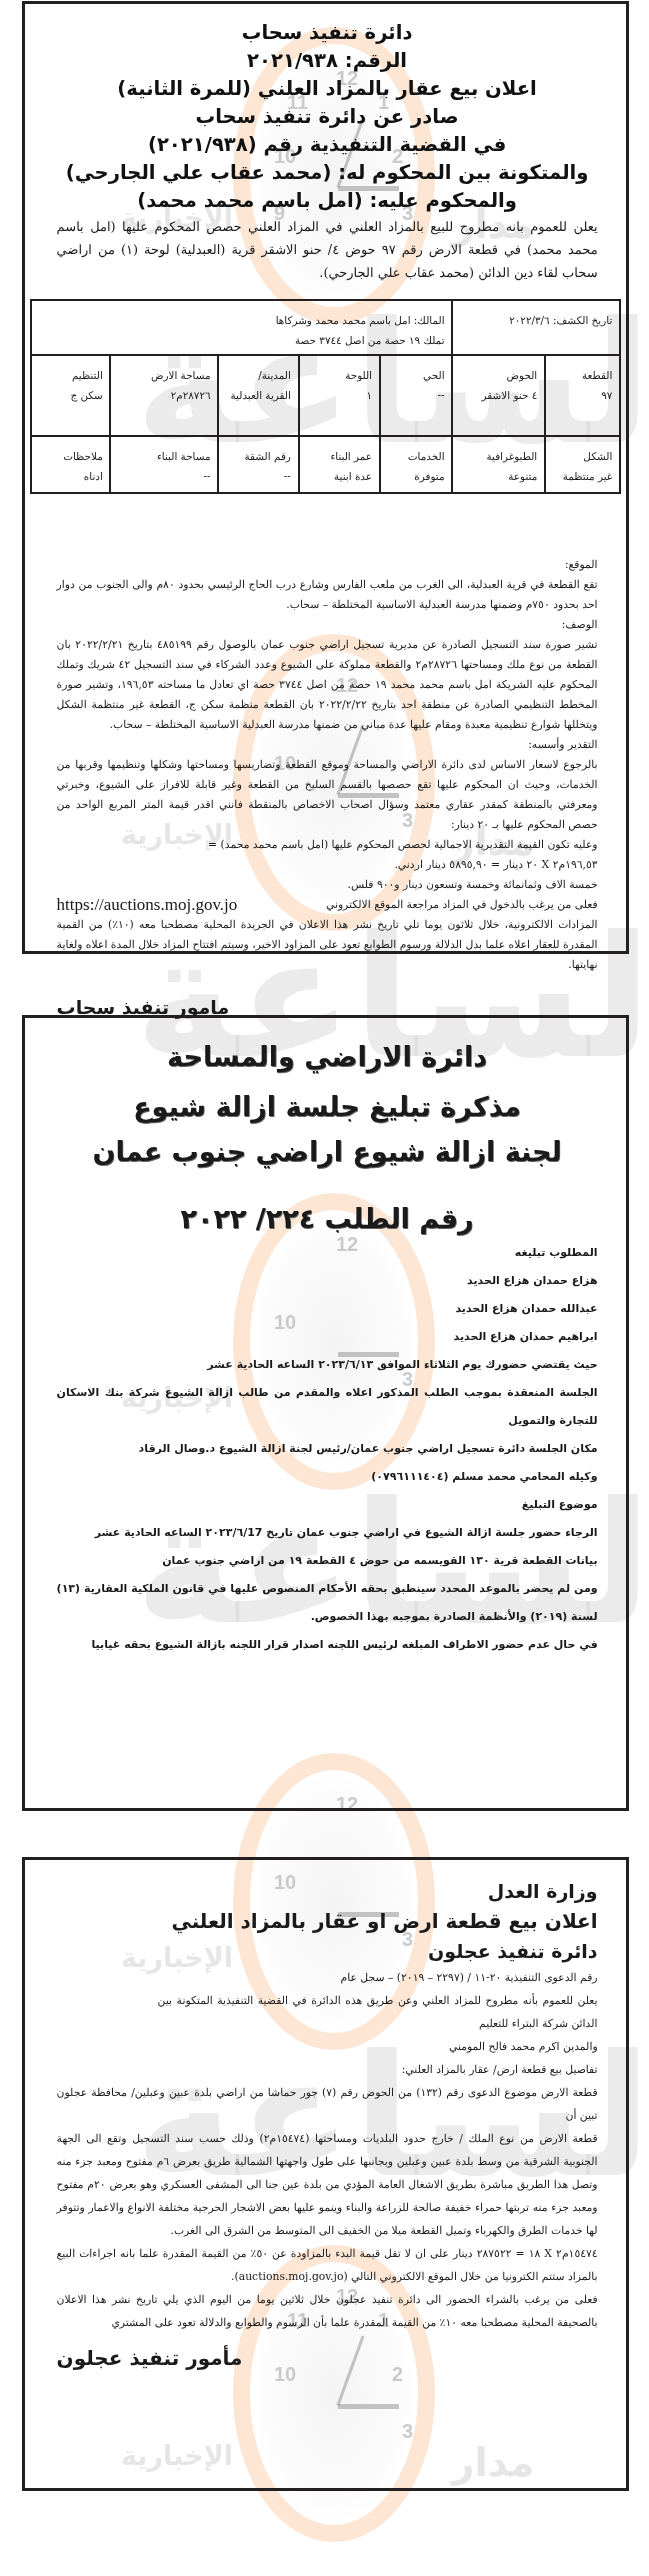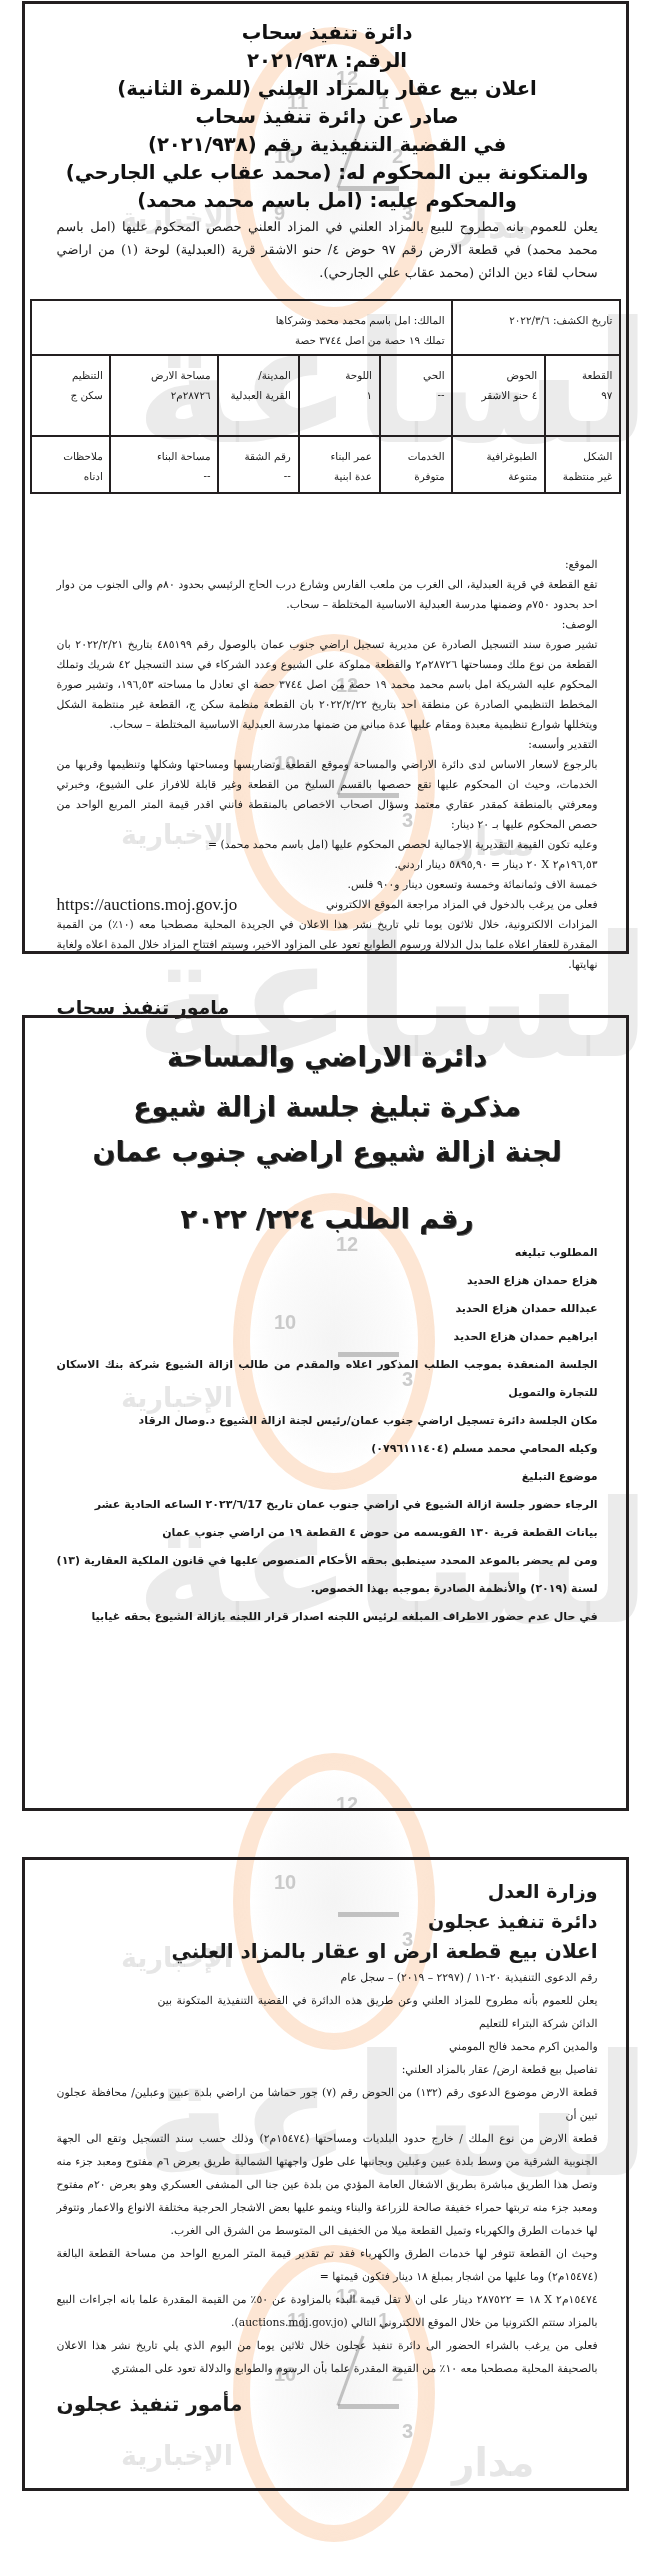--- a/index.html
+++ b/index.html
@@ -214,39 +214,39 @@
 <section class="notice" id="notice-2">
   <div style="height:20px;"></div>
   <div class="n2-h" style="margin-bottom:12px;">دائرة الاراضي والمساحة</div>
   <div class="n2-h" style="margin-bottom:6.7px;">مذكرة تبليغ جلسة ازالة شيوع</div>
   <div class="n2-h" style="margin-bottom:4px;">لجنة ازالة شيوع اراضي جنوب عمان</div>
   <div class="n2-h" style="margin-bottom:1.3px;margin-top:29px;">رقم الطلب ٢٢٤/ ٢٠٢٢</div>
   <div class="n2-body">المطلوب تبليغه</div>
   <div class="n2-body">هزاع حمدان هزاع الحديد</div>
   <div class="n2-body">عبدالله حمدان هزاع الحديد</div>
   <div class="n2-body">ابراهيم حمدان هزاع الحديد</div>
+  <p class="n2-body">حيث يقتضي حضورك يوم الثلاثاء الموافق ٢٠٢٣/٦/١٣ الساعه الحادية عشر</p>
   <p class="n2-body">الجلسة المنعقدة بموجب الطلب المذكور اعلاه والمقدم من طالب ازالة الشيوع شركة بنك الاسكان للتجارة والتمويل</p>
   <p class="n2-body">مكان الجلسة دائرة تسجيل اراضي جنوب عمان/رئيس لجنة ازالة الشيوع د.وصال الرقاد</p>
   <p class="n2-body">وكيله المحامي محمد مسلم (٠٧٩٦١١١٤٠٤)</p>
   <p class="n2-body">موضوع التبليغ</p>
   <p class="n2-body">الرجاء حضور جلسة ازالة الشيوع في اراضي جنوب عمان تاريخ ٢٠٢٣/٦/17 الساعه الحادية عشر</p>
   <p class="n2-body">بيانات القطعة قرية ١٣٠ القويسمه من حوض ٤ القطعة ١٩ من اراضي جنوب عمان</p>
   <p class="n2-body">ومن لم يحضر بالموعد المحدد سينطبق بحقه الأحكام المنصوص عليها في قانون الملكية العقارية (١٣) لسنة (٢٠١٩) والأنظمة الصادرة بموجبه بهذا الخصوص.</p>
   <p class="n2-body">في حال عدم حضور الاطراف المبلغه لرئيس اللجنه اصدار قرار اللجنه بازالة الشيوع بحقه غيابيا</p>
 </section>
 
 <section class="notice" id="notice-3">
   <div style="height:16px;"></div>
   <div class="n3-h">وزارة العدل</div>
+  <div class="n3-h" style="font-size:20px;">اعلان بيع قطعة ارض او عقار بالمزاد العلني</div>
   <div class="n3-h">دائرة تنفيذ عجلون</div>
-  <div class="n3-h" style="font-size:20px;">اعلان بيع قطعة ارض او عقار بالمزاد العلني</div>
   <p class="n3-body">رقم الدعوى التنفيذية ٢٠-١١ / (٢٢٩٧ – ٢٠١٩) – سجل عام</p>
   <p class="n3-body" style="padding-left:101px;">يعلن للعموم بأنه مطروح للمزاد العلني وعن طريق هذه الدائرة في القضية التنفيذية المتكونة بين الدائن شركة البتراء للتعليم</p>
   <p class="n3-body">والمدين اكرم محمد فالح المومني</p>
   <p class="n3-body">تفاصيل بيع قطعة ارض/ عقار بالمزاد العلني:</p>
   <p class="n3-body">قطعة الارض موضوع الدعوى رقم (١٣٢) من الحوض رقم (٧) جور حماشا من اراضي بلدة عبين وعبلين/ محافظة عجلون تبين أن</p>
   <p class="n3-body">قطعة الارض من نوع الملك / خارج حدود البلديات ومساحتها (١٥٤٧٤م٢) وذلك حسب سند التسجيل وتقع الى الجهة الجنوبية الشرقية من وسط بلدة عبين وعبلين وبجانبها على طول واجهتها الشمالية طريق بعرض ٦م مفتوح ومعبد جزء منه وتصل هذا الطريق مباشرة بطريق الاشغال العامة المؤدي من بلدة عين جنا الى المشفى العسكري وهو بعرض ٢٠م مفتوح ومعبد جزء منه تربتها حمراء خفيفة صالحة للزراعة والبناء وينمو عليها بعض الاشجار الحرجية مختلفة الانواع والاعمار وتتوفر لها خدمات الطرق والكهرباء وتميل القطعة ميلا من الخفيف الى المتوسط من الشرق الى الغرب.</p>
-  <p class="n3-body">وحيث ان القطعة تتوفر لها خدمات الطرق والكهرباء فقد تم تقدير قيمة المتر المربع الواحد من مساحة القطعة البالغة (١٥٤٧٤م٢) وما عليها من اشجار بمبلغ ١٨ دينار فتكون قيمتها =</p>
   <p class="n3-body">١٥٤٧٤م٢ X ١٨ = ٢٨٧٥٢٢ دينار على ان لا تقل قيمة البدء بالمزاودة عن ٥٠٪ من القيمة المقدرة علما بانه اجراءات البيع بالمزاد ستتم الكترونيا من خلال الموقع الالكتروني التالي (auctions.moj.gov.jo).</p>
   <p class="n3-body">فعلى من يرغب بالشراء الحضور الى دائرة تنفيذ عجلون خلال ثلاثين يوما من اليوم الذي يلي تاريخ نشر هذا الاعلان بالصحيفة المحلية مصطحبا معه ١٠٪ من القيمة المقدرة علما بأن الرسوم والطوابع والدلالة تعود على المشتري</p>
   <div class="sig" style="margin-top:12px;font-size:20px;">مأمور تنفيذ عجلون</div>
 </section>
 
 
 </body></html>

